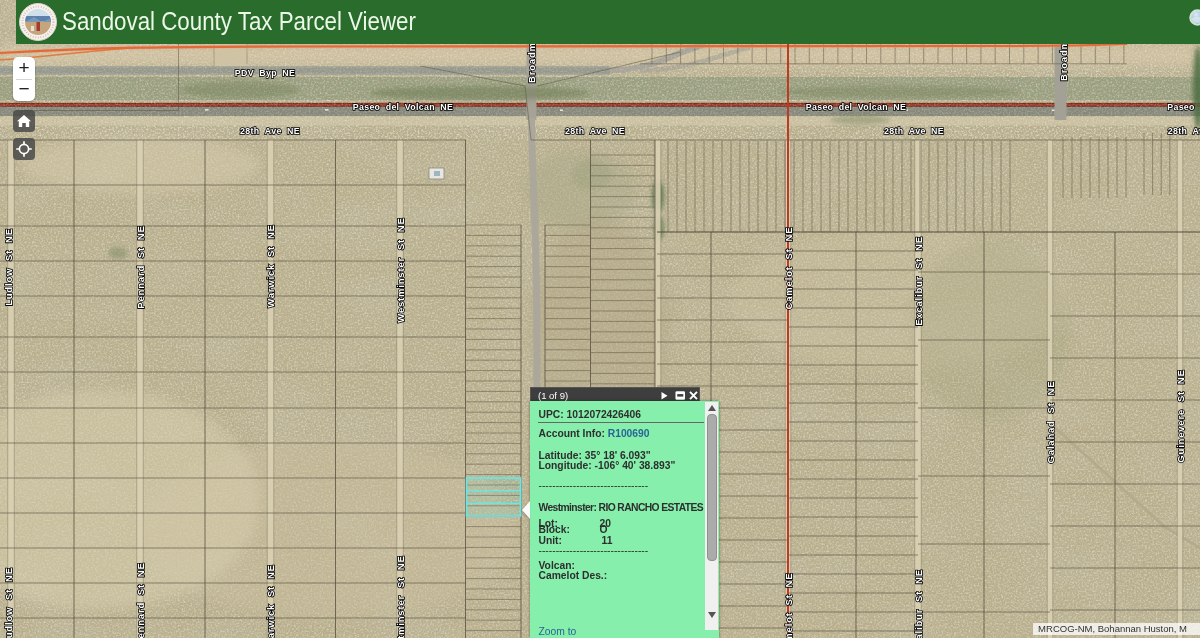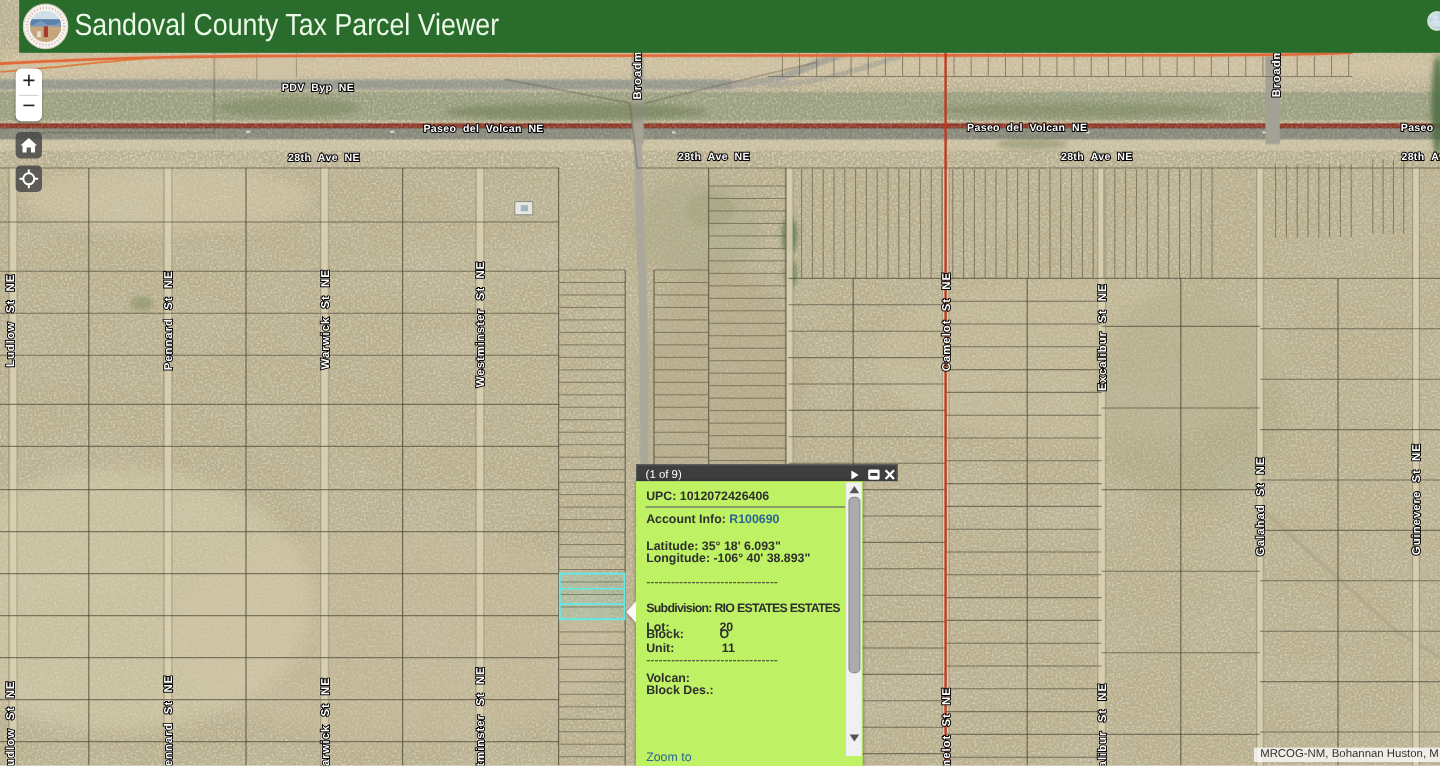--- a/index.html
+++ b/index.html
@@ -6,35 +6,35 @@
 #header{position:absolute;left:16px;top:0;width:100%;height:44px;background:#296c2b;z-index:30}
 #htitle{position:absolute;left:46px;top:6.5px;font-size:25.5px;color:#ecf8e8;transform:scaleX(0.875);transform-origin:left center;white-space:nowrap}
 #maparea{position:absolute;left:0;top:0;width:100%;height:100%}
 #zoombox{position:absolute;left:13px;top:57px;width:22px;height:44px;background:#fff;border-radius:5px;box-shadow:0 1px 2px rgba(0,0,0,0.35);z-index:20}
 #zoombox .zline{position:absolute;left:3px;right:3px;top:22px;border-top:1px solid #d5d5d5}
 .zi{position:absolute;left:0;width:22px;height:22px;color:#222;font-size:19px;text-align:center;line-height:21px}
 .btn{position:absolute;left:13px;width:22px;height:22px;background:rgba(70,70,70,0.82);border-radius:4px;z-index:20}
 #homebtn{top:110px}
 #locbtn{top:138px}
 #popup{position:absolute;left:530px;top:387px;width:189px;z-index:25}
-#ptitle{position:absolute;left:0;top:0;width:218px;height:13.5px;background:#3e3e3e;border:1px solid #555;border-bottom:none;box-sizing:border-box}
+#ptitle{position:absolute;left:0;top:0;width:170px;height:13.5px;background:#3e3e3e;border:1px solid #555;border-bottom:none;box-sizing:border-box}
 .pt{position:absolute;left:7px;top:1.5px;color:#fff;font-size:9.5px}
 #picons{position:absolute;right:0px;top:0.5px}
-#pbody{position:absolute;left:0;top:13.5px;width:189px;height:238px;background:#bef264;box-shadow:0 0 3px rgba(0,0,0,0.4)}
+#pbody{position:absolute;left:0;top:13.5px;width:189px;height:238px;background:#86efac;box-shadow:0 0 3px rgba(0,0,0,0.4)}
 .pl{position:absolute;left:8.5px;font-size:10.3px;color:#2e2e2e;white-space:nowrap}
 .b{font-weight:bold}
 .wrap{white-space:normal !important}
 .lnk{color:#2a6496;}
 .val{display:inline-block;position:absolute;left:61px}
 .val2{display:inline-block;position:absolute;left:63px}
 #pscroll{position:absolute;right:1px;top:1px;width:13px;height:228px;background:#f0f0f0}
 .sarr{position:absolute;left:2.5px;width:0;height:0;border-style:solid}
 #sthumb{position:absolute;left:2px;top:12px;width:8px;height:145px;background:#ababab;border:1px solid #909090;border-radius:4px}
 #ppointer{position:absolute;left:-8px;top:114px;width:0;height:0;border-top:9px solid transparent;border-bottom:9px solid transparent;border-right:8px solid #fafafa;filter:drop-shadow(-1px 1px 1px rgba(0,0,0,0.2))}
-#attrib{position:absolute;right:0;bottom:3px;height:12px;background:rgba(255,255,255,0.75);color:#323232;font-size:9.5px;line-height:12px;padding:0 1px 0 5px;z-index:18}
+#attrib{position:absolute;right:0;bottom:3px;height:12px;background:rgba(255,255,255,0.75);color:#323232;font-size:9.5px;line-height:12px;padding:0 13px 0 5px;z-index:18}
 </style></head>
 <body>
 <div id="page">
 <div id="maparea">
       <svg width="1200" height="638" viewBox="0 0 1200 638" style="position:absolute;left:0;top:0">
 <defs>
 <filter id="grain" x="0" y="0" width="100%" height="100%">
   <feTurbulence type="fractalNoise" baseFrequency="0.55" numOctaves="3" seed="11"></feTurbulence>
   <feColorMatrix type="matrix" values="0 0 0 0 0.40  0 0 0 0 0.37  0 0 0 0 0.29  2.6 0 0 0 -1.15"></feColorMatrix>
 </filter>
@@ -237,27 +237,27 @@
      <path d="M31 2.8 L38 10.2 M38 2.8 L31 10.2" stroke="#fff" stroke-width="1.9"></path>
    </svg>
  </div>
  <div id="pbody">
   <div class="pl b" style="top:8px">UPC: 1012072426406</div>
   <div style="position:absolute;top:21.5px;left:8px;width:166px;border-top:1.5px solid #666"></div>
   <div class="pl b" style="top:27px">Account Info: <span class="lnk">R100690</span></div>
   <div class="pl b" style="top:49.5px">Latitude: 35° 18' 6.093"</div>
   <div class="pl b" style="top:59px">Longitude: -106° 40' 38.893"</div>
   <div class="pl" style="top:79.5px">--------------------------------</div>
-  <div class="pl b" style="top:101.5px;letter-spacing:-0.6px">Subdivision: RIO ESTATES ESTATES</div>
+  <div class="pl b" style="top:101.5px;letter-spacing:-0.6px">Westminster: RIO RANCHO ESTATES</div>
   <div class="pl b" style="top:117px">Lot:<span class="val">20</span></div>
   <div class="pl b" style="top:123px">Block:<span class="val">O</span></div>
   <div class="pl b" style="top:134px">Unit:<span class="val2">11</span></div>
   <div class="pl" style="top:144.5px">--------------------------------</div>
   <div class="pl b" style="top:159.5px">Volcan:</div>
-  <div class="pl b" style="top:169px">Block Des.:</div>
+  <div class="pl b" style="top:169px">Camelot Des.:</div>
   <div class="pl lnk" style="top:225px">Zoom to</div>
   <div id="pscroll">
     <div class="sarr" style="top:3px;border-width:0 4px 6px 4px;border-color:transparent transparent #555 transparent"></div>
     <div id="sthumb"></div>
     <div class="sarr" style="top:210px;border-width:6px 4px 0 4px;border-color:#555 transparent transparent transparent"></div>
   </div>
  </div>
  <div id="ppointer"></div>
 </div>
 <div id="attrib">MRCOG-NM, Bohannan Huston, M</div>

